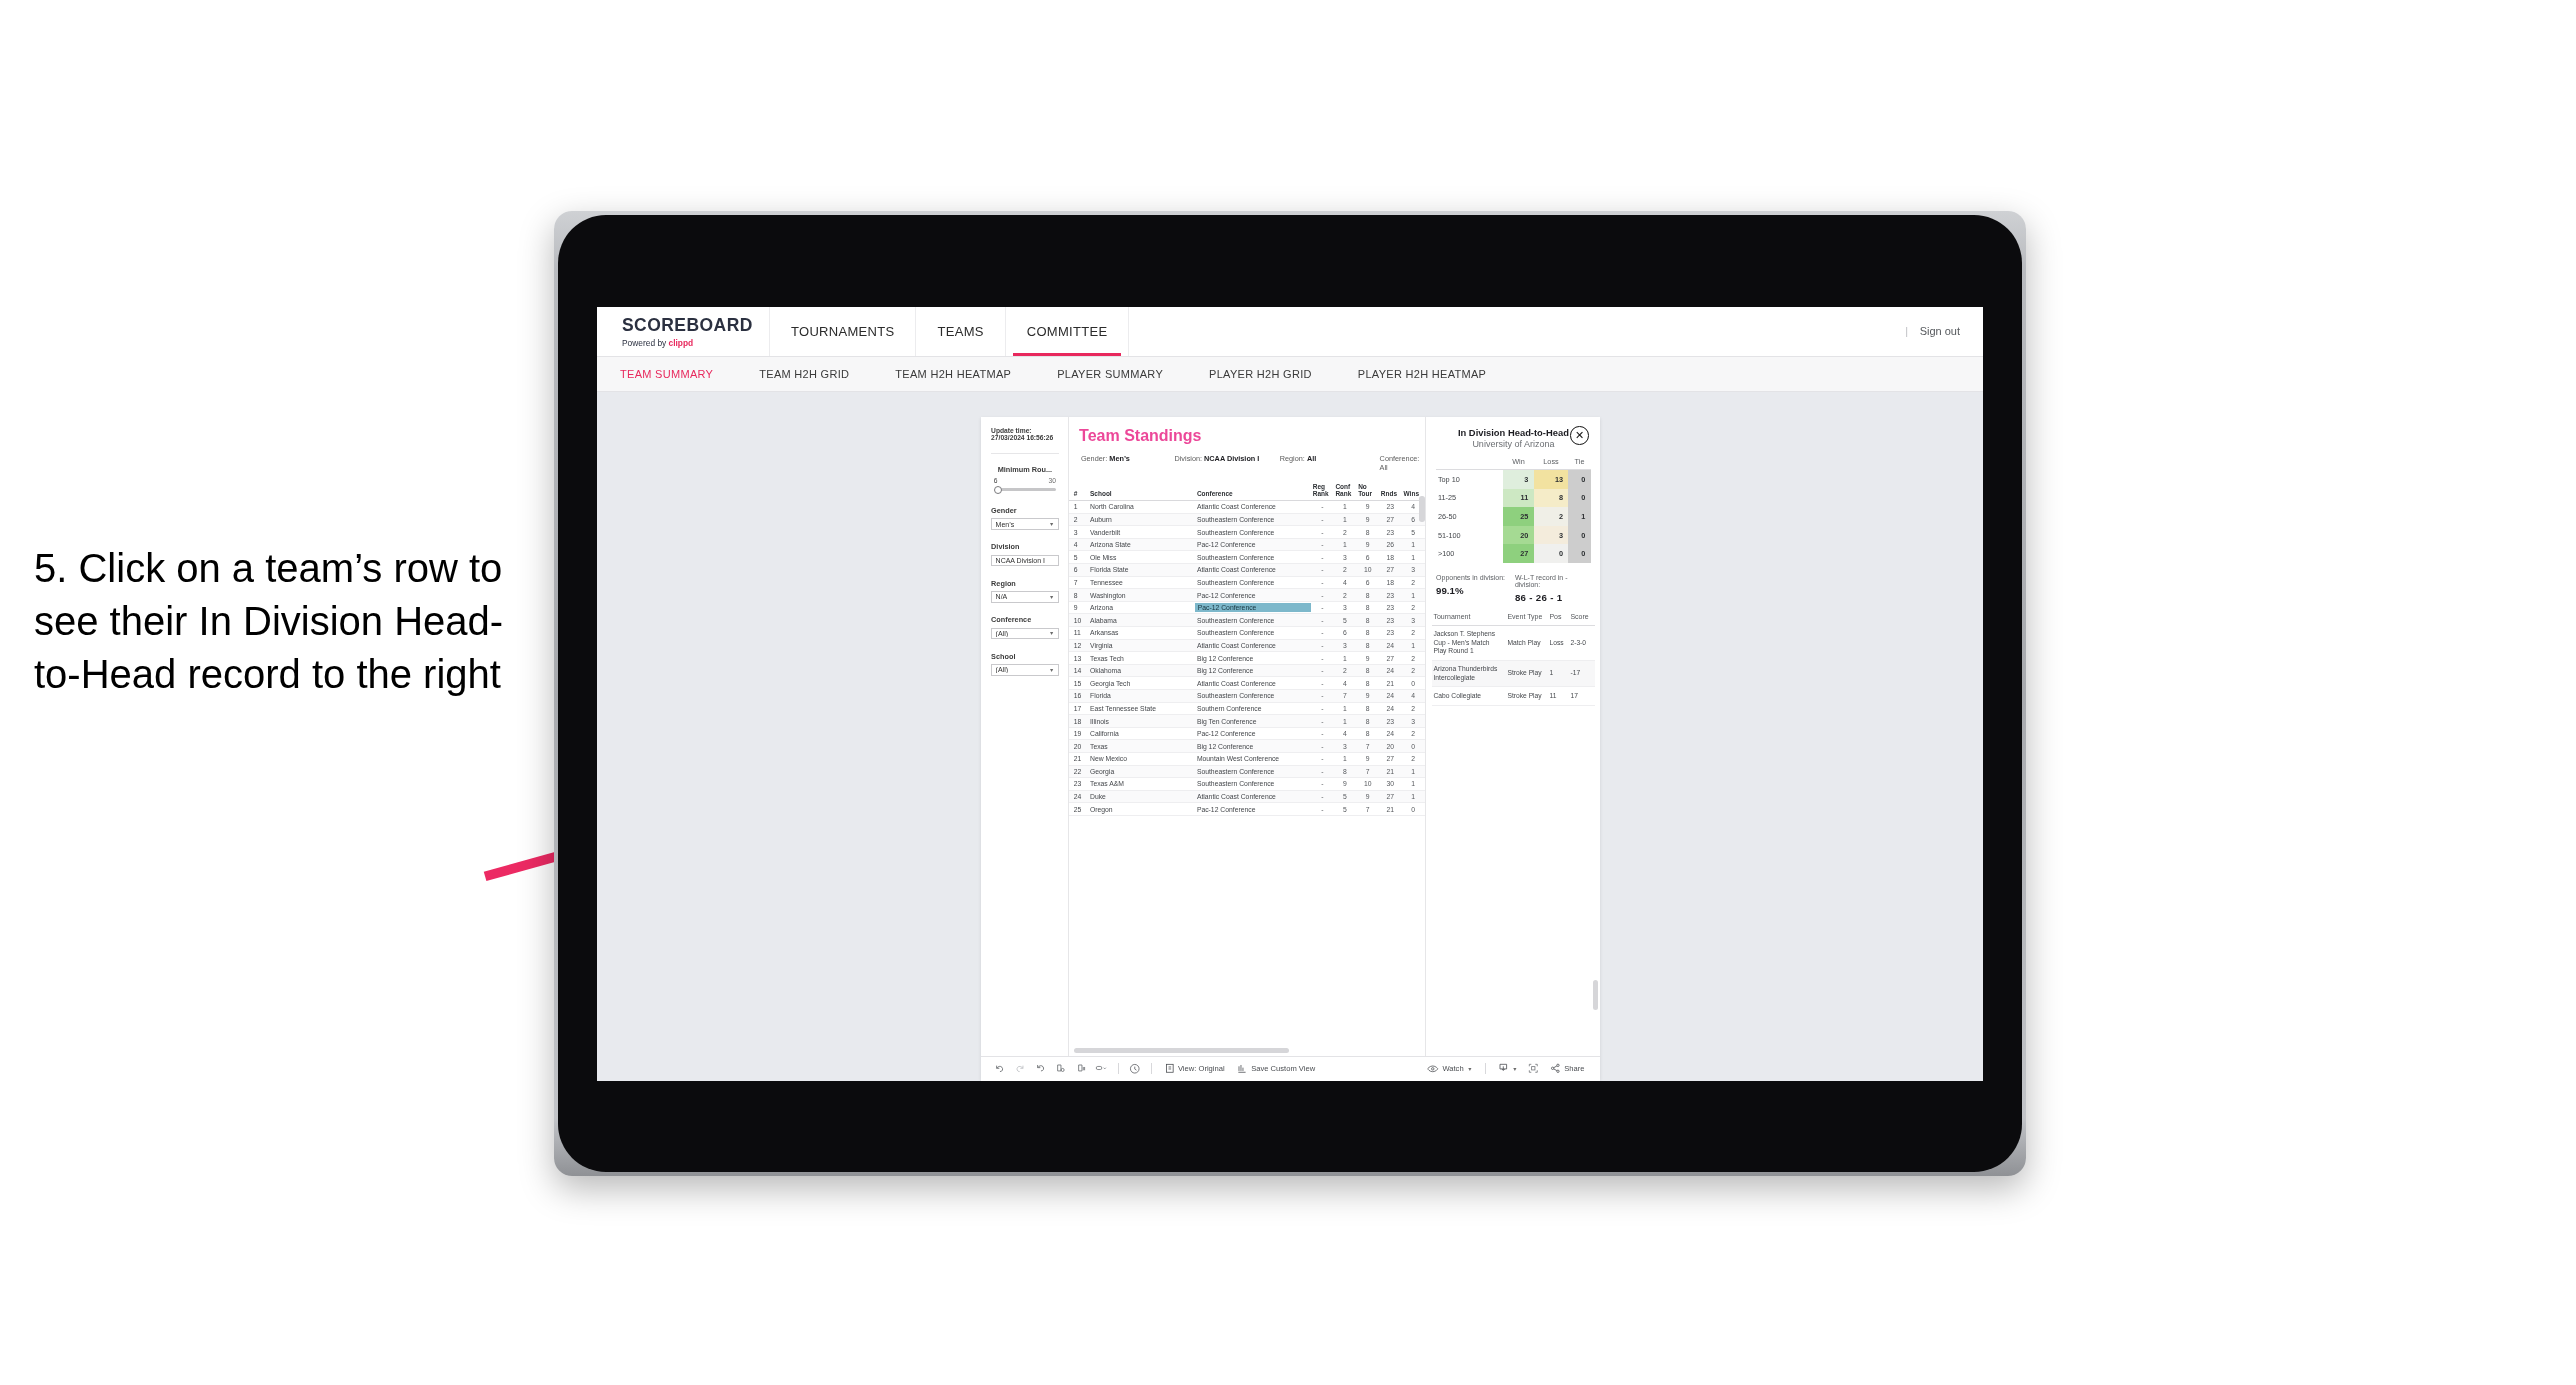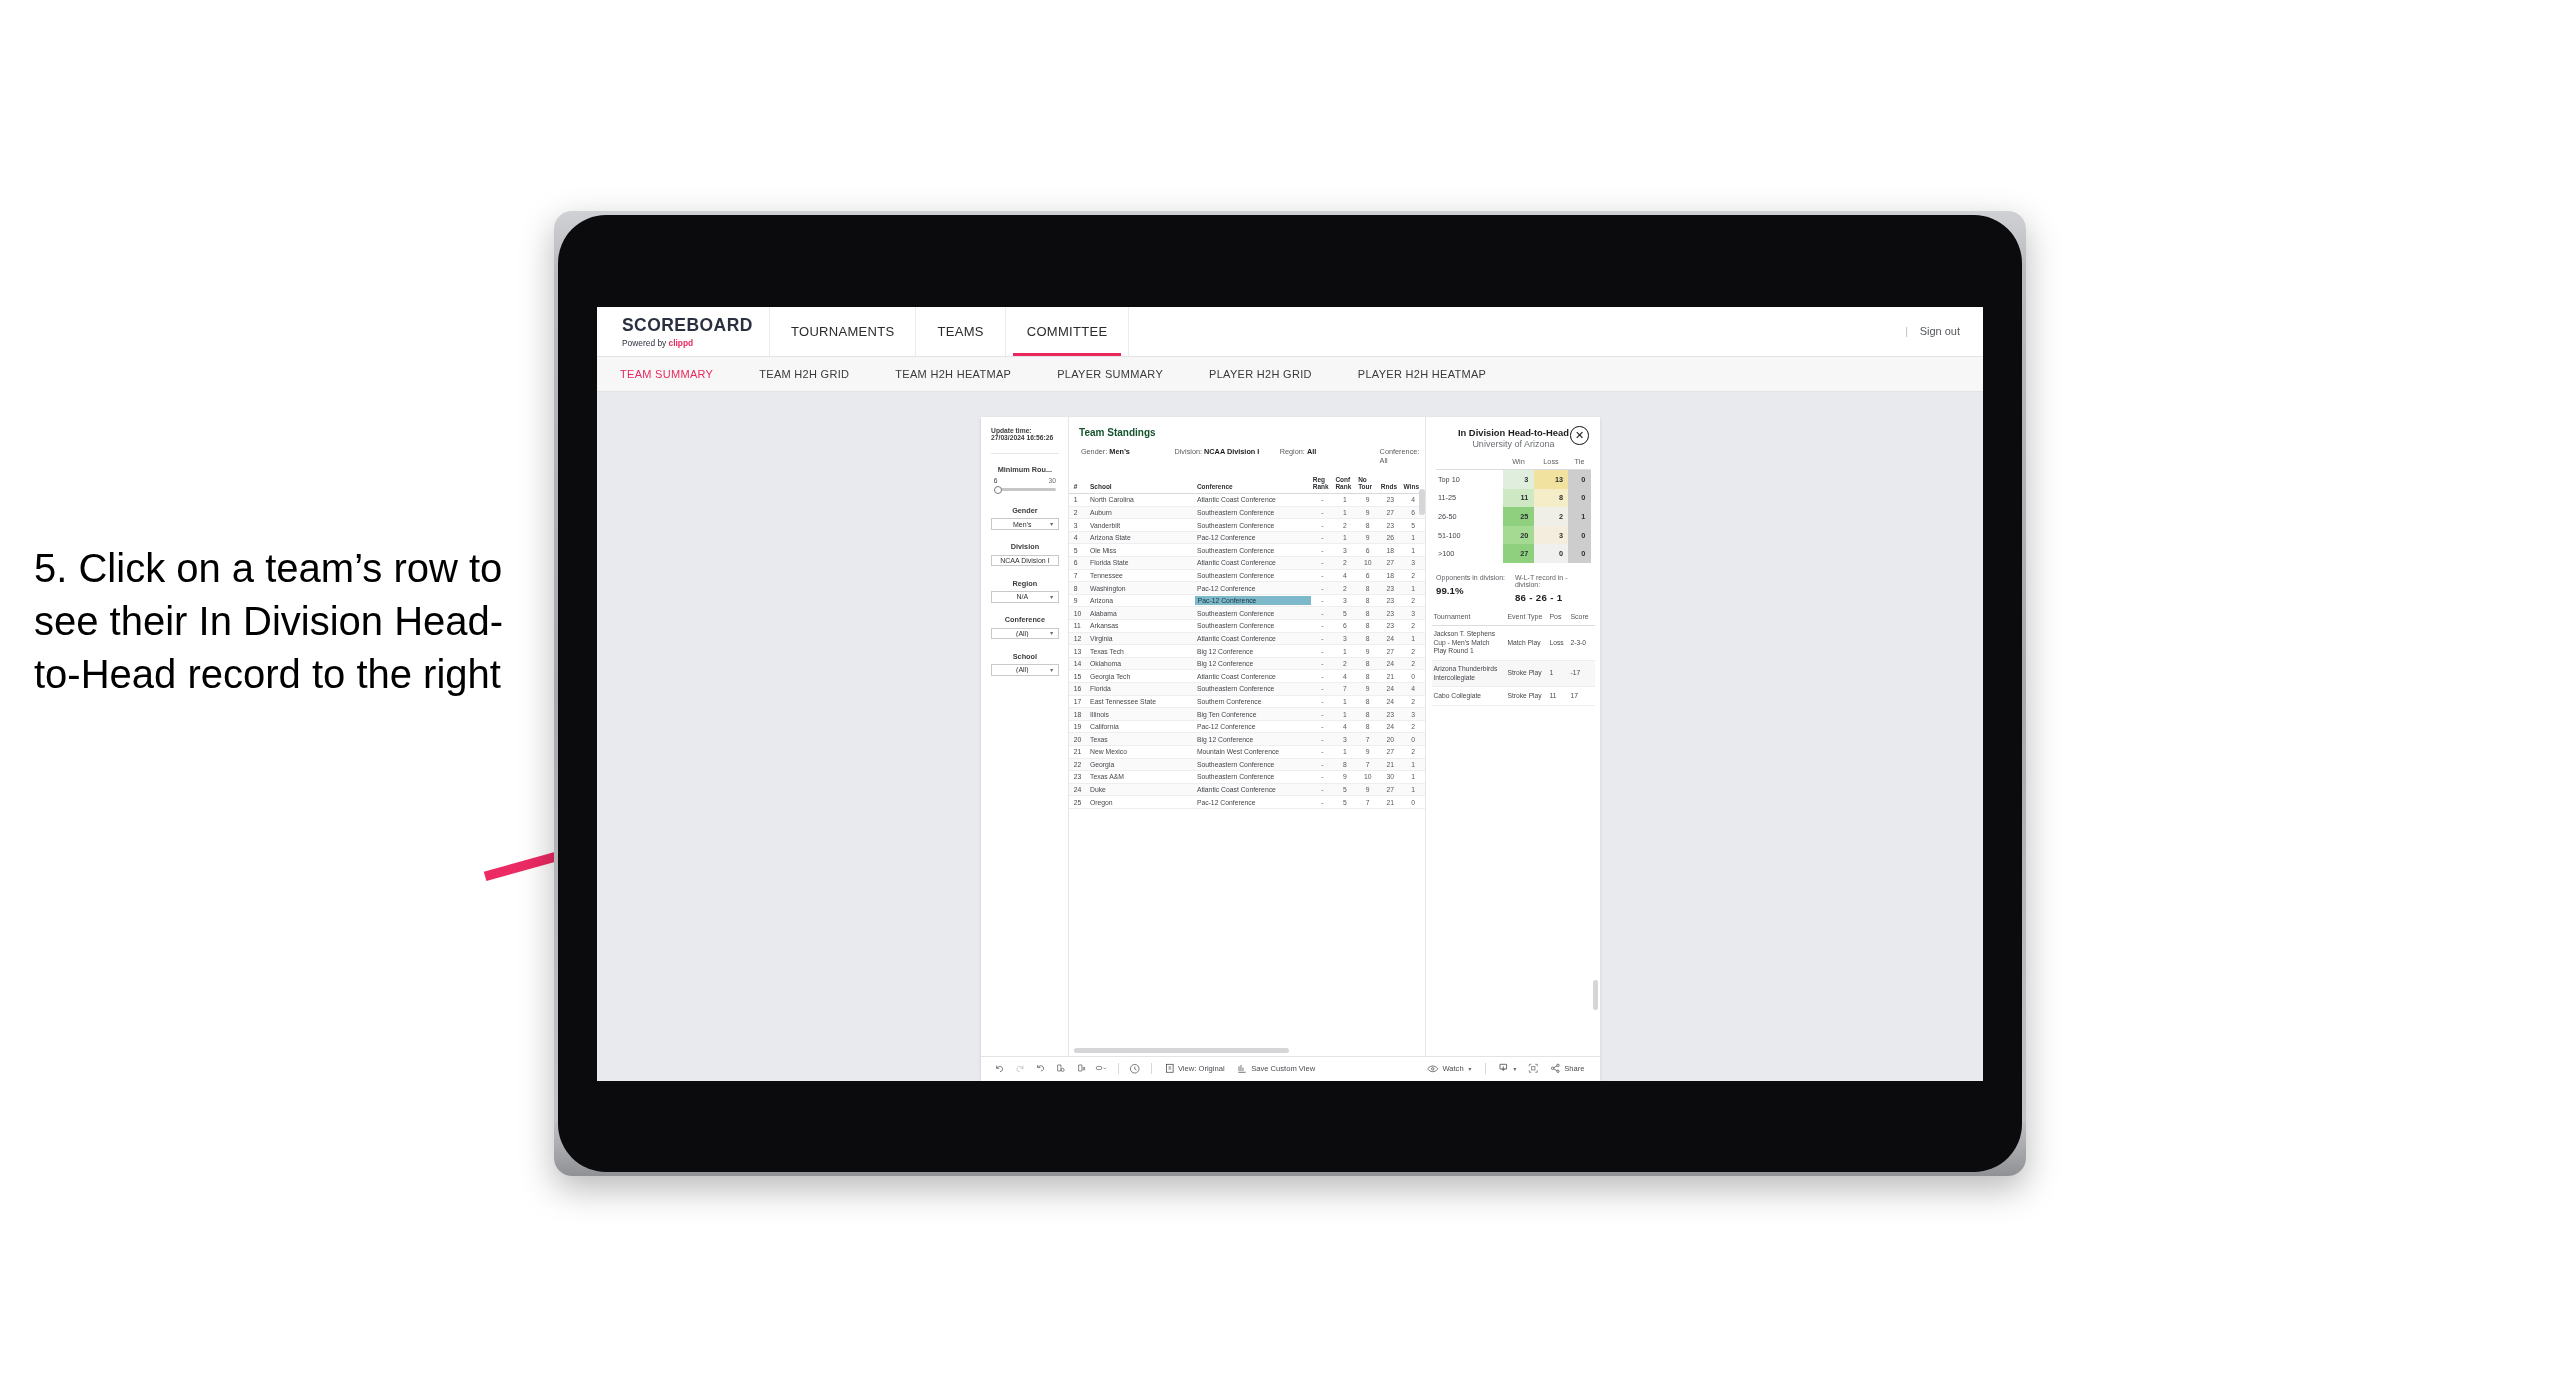--- a/index.html
+++ b/index.html
@@ -114,33 +114,33 @@
   .upd-label { font-size: 6.7px; font-weight: 700; color: #3b3b3b; }
   .upd-time { font-size: 6.7px; font-weight: 700; color: #3b3b3b; }
   .filters hr { border: 0; border-top: 0.9px solid #e6e6e8; margin: 12.4px 0 10.6px; }
   .f-title { font-size: 7.3px; font-weight: 700; color: #3b3b3b; margin-bottom: 3.5px; }
   .slider-title { text-align: center; font-size: 7.3px; font-weight: 700; margin-bottom: 2.7px; }
   .slider-vals { display: flex; justify-content: space-between; font-size: 6.7px; color: #6b6b6b; padding: 0 2.7px 1.8px; }
   .slider-vals .lo { color: #3b3b3b; }
   .slider-track { position: relative; height: 8px; margin: 0 2.7px; }
   .slider-track .bar { position: absolute; left: 3.5px; right: 0; top: 2.7px; height: 2.7px; background: #c6c6c8; border-radius: 1.8px; }
   .slider-track .knob { position: absolute; left: 0; top: 0; width: 8px; height: 8px; border: 1.1px solid #7a7a7d; border-radius: 50%; background: #fff; }
-  .f-group { margin-top: 12.4px; text-align: center; }
+  .f-group { margin-top: 12.4px; }
   .f-select {
     height: 11.5px; border: 0.9px solid #c9c9cc; background: #fff;
     display: flex; align-items: center; padding: 0 3.5px;
     font-size: 7px; color: #2e2e2e; cursor: pointer;
   }
   .f-select .val { flex: 1; overflow: hidden; white-space: nowrap; }
   .caret { font-size: 5.3px; color: #6b6b6b; }
 
   
   .standings { flex: 1; min-width: 0; display: flex; flex-direction: column; background: #fff; }
   .st-head { padding: 10.6px 0 0 10.6px; }
-  .st-title { font-size: 10px; font-weight: 600; color: #14532d; }
+  .st-title { font-size: 16px; font-weight: 600; color: #ec4899; }
   .st-filters { display: flex; font-size: 7.3px; color: #5c5c5c; padding: 8.8px 0 8px 1.8px; }
   .st-filters span { display: inline-block; }
   .st-filters b { color: #1c1c20; font-weight: 700; }
   .ff1 { width: 104px; } .ff2 { width: 117px; } .ff3 { width: 111px; }
 
   table.grid { width: 100%; border-collapse: collapse; font-size: 6.8px; color: #44474b; table-layout: fixed; }
   table.grid th {
     font-size: 6.5px; font-weight: 700; color: #2c2f33;
     text-align: left; vertical-align: bottom;
     padding: 2.7px 1.8px 3.5px; border-bottom: 0.9px solid #d9d9dc;

